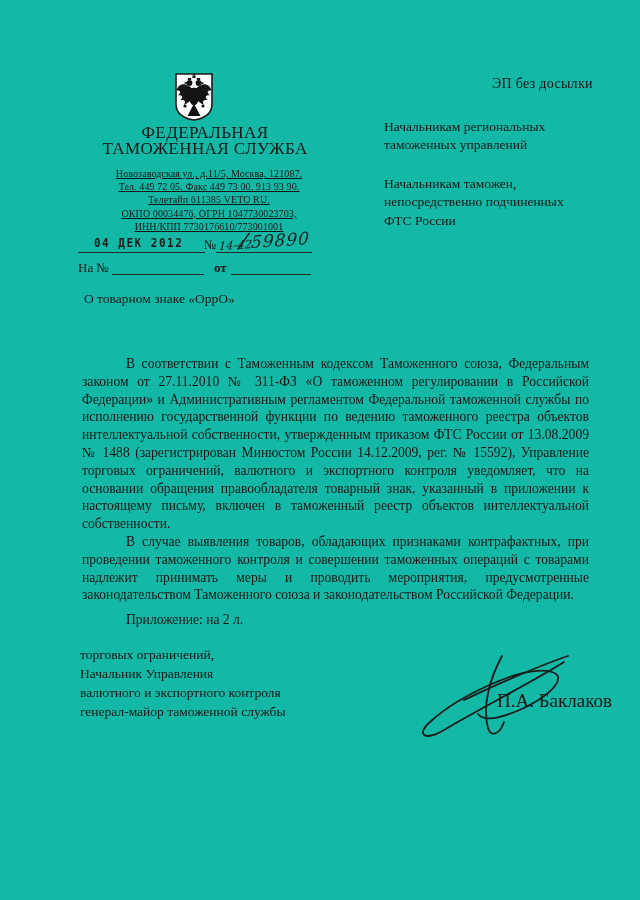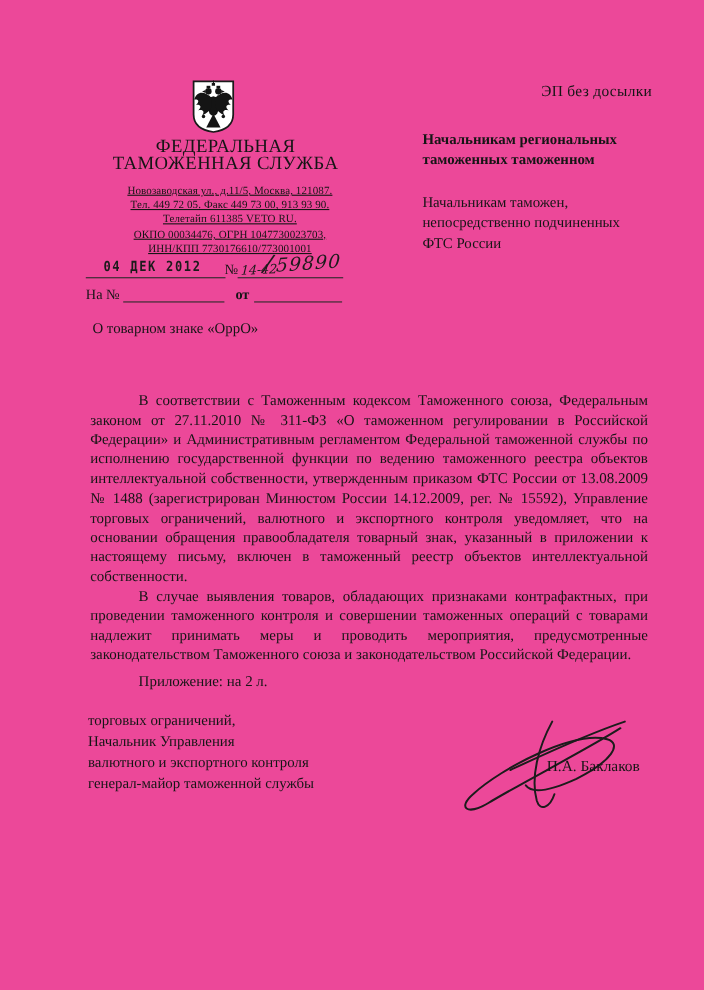--- a/index.html
+++ b/index.html
@@ -1,17 +1,17 @@
 <!DOCTYPE html>
 <html><head>
 <meta charset="utf-8">
 <style>
   html,body{margin:0;padding:0;background:#fff;}
   .page{
-    position:relative;width:640px;height:900px;background:#ec4899;
+    position:relative;width:640px;height:900px;background:#14b8a6;
     font-family:"Liberation Serif", serif;color:#151515;overflow:hidden;
   }
   .abs{position:absolute;}
   
   .ep-note{left:492px;top:76px;font-size:14px;letter-spacing:.3px;}
   
   .emblem{left:172px;top:72px;width:44px;height:50px;}
   
   .org{left:70px;top:125px;width:270px;text-align:center;font-weight:normal;font-size:17px;line-height:15.5px;letter-spacing:.4px;}
   
@@ -24,32 +24,32 @@
   .no-label{left:204px;top:237px;font-size:13px;}
   .hand{font-style:italic;font-family:"DejaVu Serif",serif;color:#1b1b1b;}
   .hand-prefix{left:219px;top:238px;font-size:11.5px;transform:rotate(-3deg) skewX(-6deg);}
   .hand-slash{left:240px;top:228px;font-size:22px;transform:rotate(8deg);}
   .hand-value{left:251px;top:230px;font-size:17px;letter-spacing:1px;transform:rotate(-4deg) skewX(-8deg);}
   .ref-label{left:78px;top:260px;font-size:13px;}
   .uline-ref1{left:112px;top:274px;width:92px;}
   .ref-from{left:214px;top:260px;font-size:13px;font-weight:bold;}
   .uline-ref2{left:231px;top:274px;width:80px;}
   
-  .recipients1{left:384px;top:118px;width:220px;font-size:13.5px;line-height:18.4px;font-weight:bold;}
+  .recipients1{left:384px;top:118px;width:220px;font-size:13.5px;line-height:18.4px;}
   .recipients2{left:384px;top:175px;width:220px;font-size:13.5px;line-height:18.4px;}
   
   .subject{left:84px;top:291px;font-size:13.5px;}
   
   .body-text{left:82px;top:341px;width:507px;font-size:13.6px;line-height:17.8px;text-align:justify;margin-top:14px;}
   .body-text p{margin:0;text-indent:44px;}
   .attachment{left:126px;top:612px;font-size:13.6px;}
   
   .sig-block{left:80px;top:645px;width:260px;font-size:13.5px;line-height:19px;}
   .sig-flourish{left:408px;top:652px;width:168px;height:98px;}
-  .signer-name{left:497px;top:690px;font-size:14px;}
+  .signer-name{left:497px;top:690px;font-size:19px;}
 </style>
 </head>
 <body>
 
 <div class="page">
 
   <div class="abs ep-note">ЭП без досылки</div>
 
   <svg class="abs emblem" viewBox="0 0 44 50" aria-hidden="true">
     <path d="M4,2 H40 V32 C40,42 32,46.5 22,48 C12,46.5 4,42 4,32 Z" fill="#ffffff" stroke="#1a1a1a" stroke-width="1.6"></path>
@@ -93,21 +93,21 @@
   <span class="abs hand hand-value">59890</span>
   <div class="abs uline uline-number"></div>
 
   <span class="abs ref-label">На №</span>
   <div class="abs uline uline-ref1"></div>
   <span class="abs ref-from">от</span>
   <div class="abs uline uline-ref2"></div>
 
   <div class="abs recipients1">
     <div>Начальникам региональных</div>
-    <div>таможенных таможенном</div>
+    <div>таможенных управлений</div>
   </div>
   <div class="abs recipients2">
     <div>Начальникам таможен,</div>
     <div>непосредственно подчиненных</div>
     <div>ФТС России</div>
   </div>
 
   <div class="abs subject">О товарном знаке «ОррО»</div>
 
   <div class="abs body-text">

